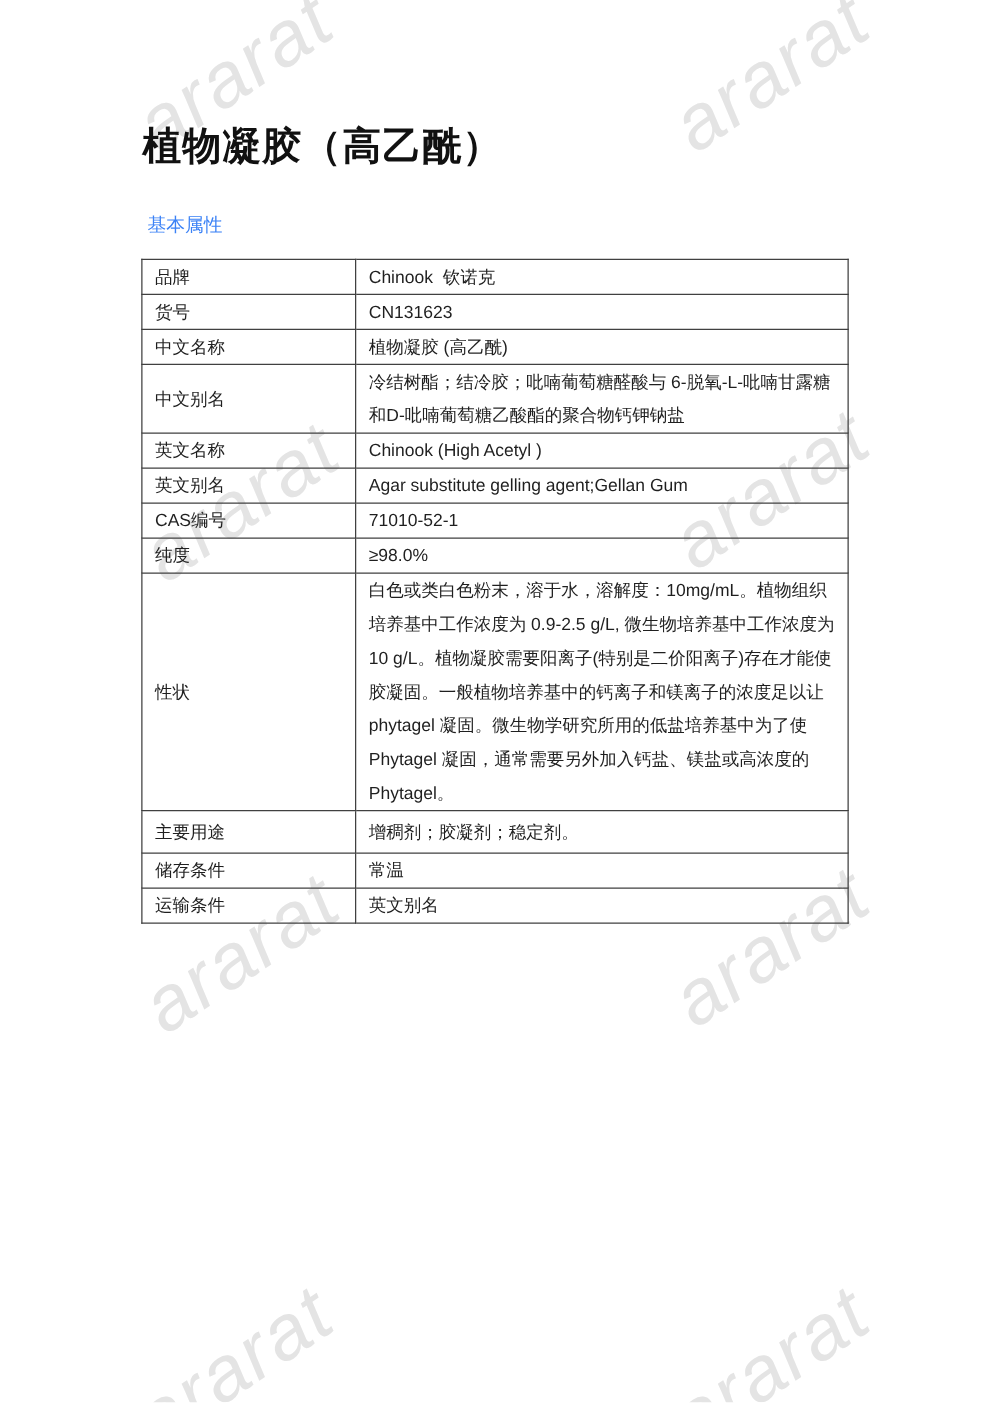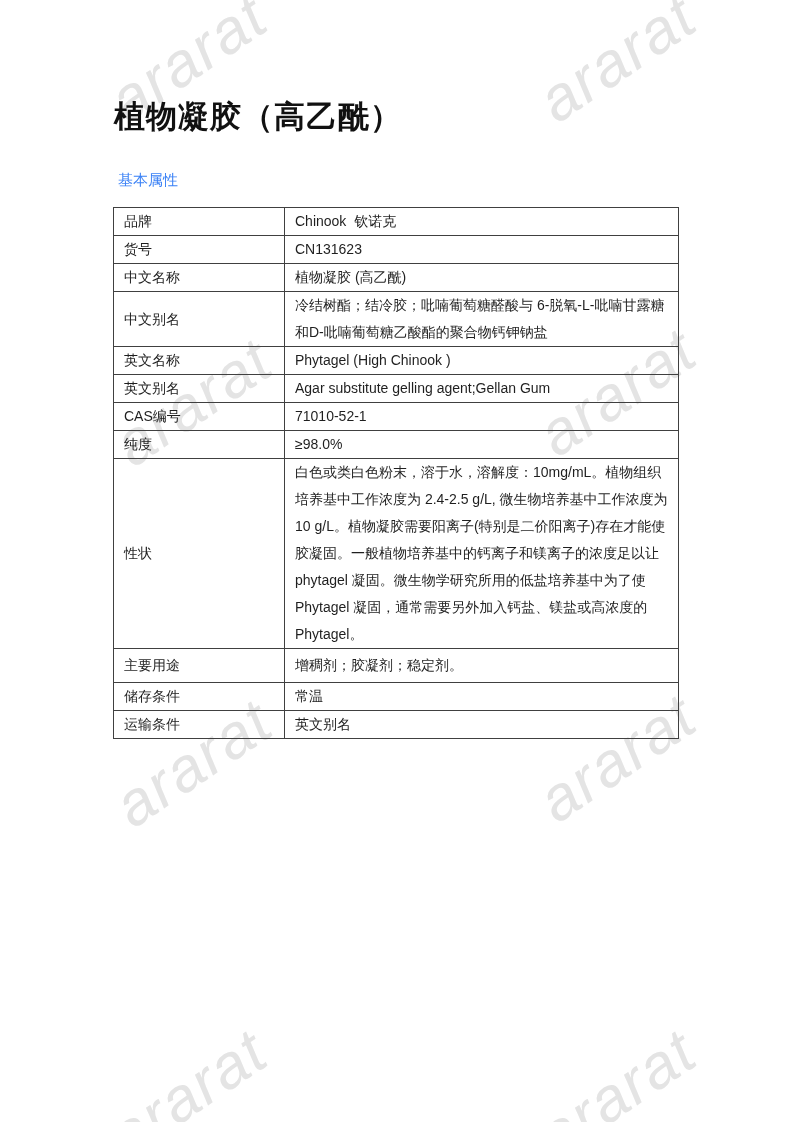--- a/index.html
+++ b/index.html
@@ -108,37 +108,37 @@
           <tr>
             <td class="label-cell">中文名称</td>
             <td class="value-cell">植物凝胶 (高乙酰)</td>
           </tr>
           <tr>
             <td class="label-cell">中文别名</td>
             <td class="value-cell">冷结树酯；结冷胶；吡喃葡萄糖醛酸与 6-脱氧-L-吡喃甘露糖和D-吡喃葡萄糖乙酸酯的聚合物钙钾钠盐</td>
           </tr>
           <tr>
             <td class="label-cell">英文名称</td>
-            <td class="value-cell">Phytagel (High Chinook )</td>
+            <td class="value-cell">Chinook (High Acetyl )</td>
           </tr>
           <tr>
             <td class="label-cell">英文别名</td>
             <td class="value-cell">Agar substitute gelling agent;Gellan Gum</td>
           </tr>
           <tr>
             <td class="label-cell">CAS编号</td>
             <td class="value-cell">71010-52-1</td>
           </tr>
           <tr>
             <td class="label-cell">纯度</td>
             <td class="value-cell">≥98.0%</td>
           </tr>
           <tr>
             <td class="label-cell">性状</td>
-            <td class="value-cell">白色或类白色粉末，溶于水，溶解度：10mg/mL。植物组织培养基中工作浓度为 2.4-2.5 g/L, 微生物培养基中工作浓度为 10 g/L。植物凝胶需要阳离子(特别是二价阳离子)存在才能使胶凝固。一般植物培养基中的钙离子和镁离子的浓度足以让 phytagel 凝固。微生物学研究所用的低盐培养基中为了使 Phytagel 凝固，通常需要另外加入钙盐、镁盐或高浓度的 Phytagel。</td>
+            <td class="value-cell">白色或类白色粉末，溶于水，溶解度：10mg/mL。植物组织培养基中工作浓度为 0.9-2.5 g/L, 微生物培养基中工作浓度为 10 g/L。植物凝胶需要阳离子(特别是二价阳离子)存在才能使胶凝固。一般植物培养基中的钙离子和镁离子的浓度足以让 phytagel 凝固。微生物学研究所用的低盐培养基中为了使 Phytagel 凝固，通常需要另外加入钙盐、镁盐或高浓度的 Phytagel。</td>
           </tr>
           <tr>
             <td class="label-cell">主要用途</td>
             <td class="value-cell">增稠剂；胶凝剂；稳定剂。</td>
           </tr>
           <tr>
             <td class="label-cell">储存条件</td>
             <td class="value-cell">常温</td>
           </tr>
           <tr>

